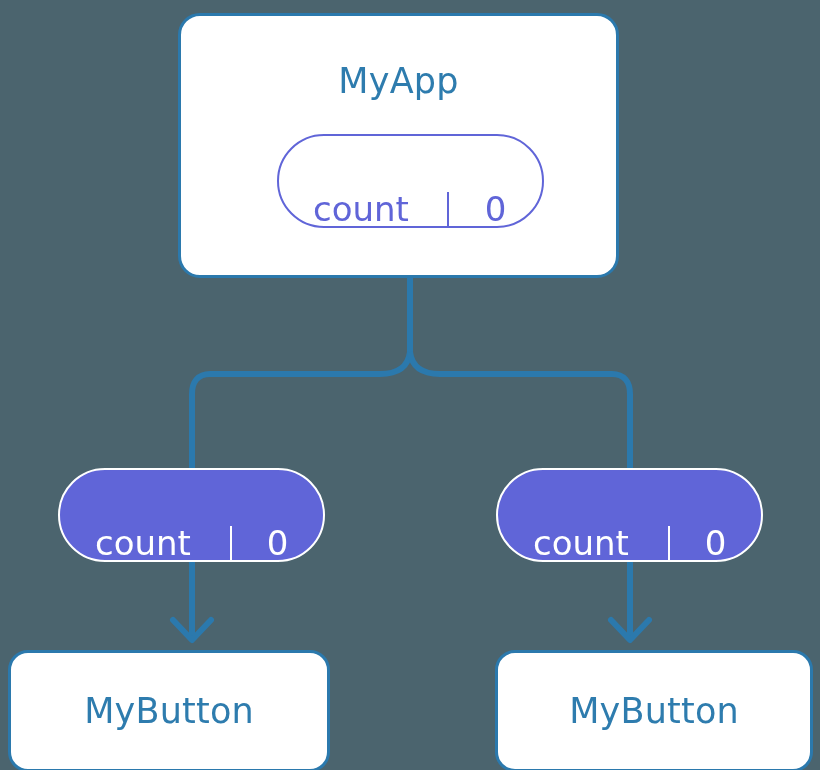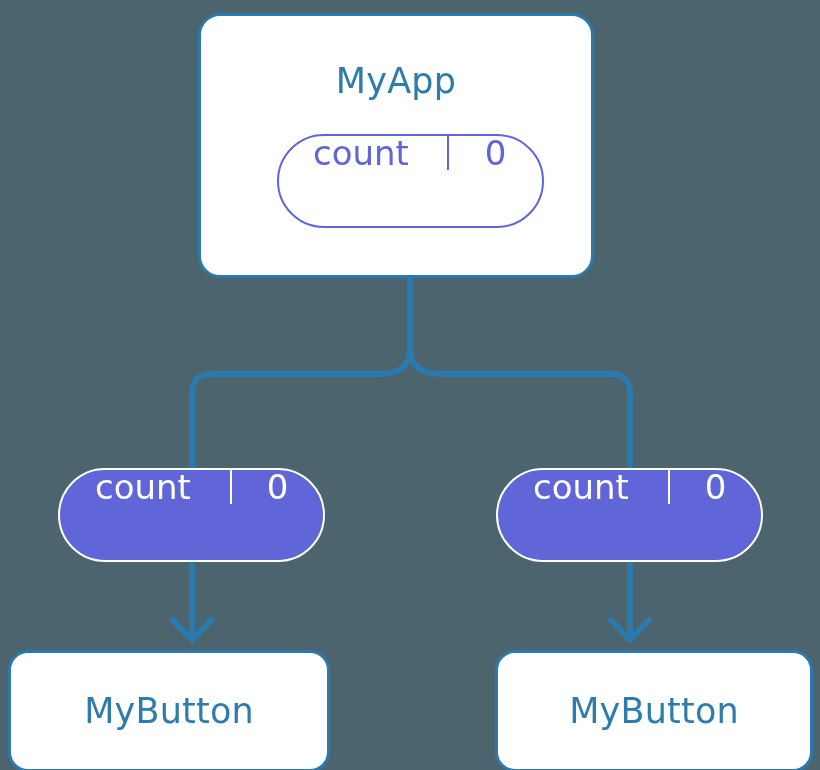--- a/index.html
+++ b/index.html
@@ -43,23 +43,23 @@
     color: #2e7cae;
     font-size: 35px;
     font-weight: 400;
     letter-spacing: 0.2px;
     line-height: 1;
     white-space: nowrap;
   }
 
   
   #app-box {
-    left: 198px;
+    left: 178px;
     top: 13px;
-    width: 396px;
+    width: 441px;
     height: 265px;
     border-radius: 22px;
     justify-content: flex-start;
   }
   #app-box .comp-title {
     margin-top: 48px;
   }
 
   
   .button-box {
@@ -68,21 +68,21 @@
     border-radius: 20px;
     justify-content: center;
   }
   #button-box-left  { left: 8px;   width: 322px; }
   #button-box-right { left: 495px; width: 318px; }
 
   
   .pill {
     position: absolute;
     display: flex;
-    align-items: flex-start;
+    align-items: flex-end;
     box-sizing: border-box;
     border-radius: 999px;
     overflow: hidden;
   }
   .pill .pill-key,
   .pill .pill-val {
     display: flex;
     align-items: center;
     justify-content: center;
     font-size: 34px;

